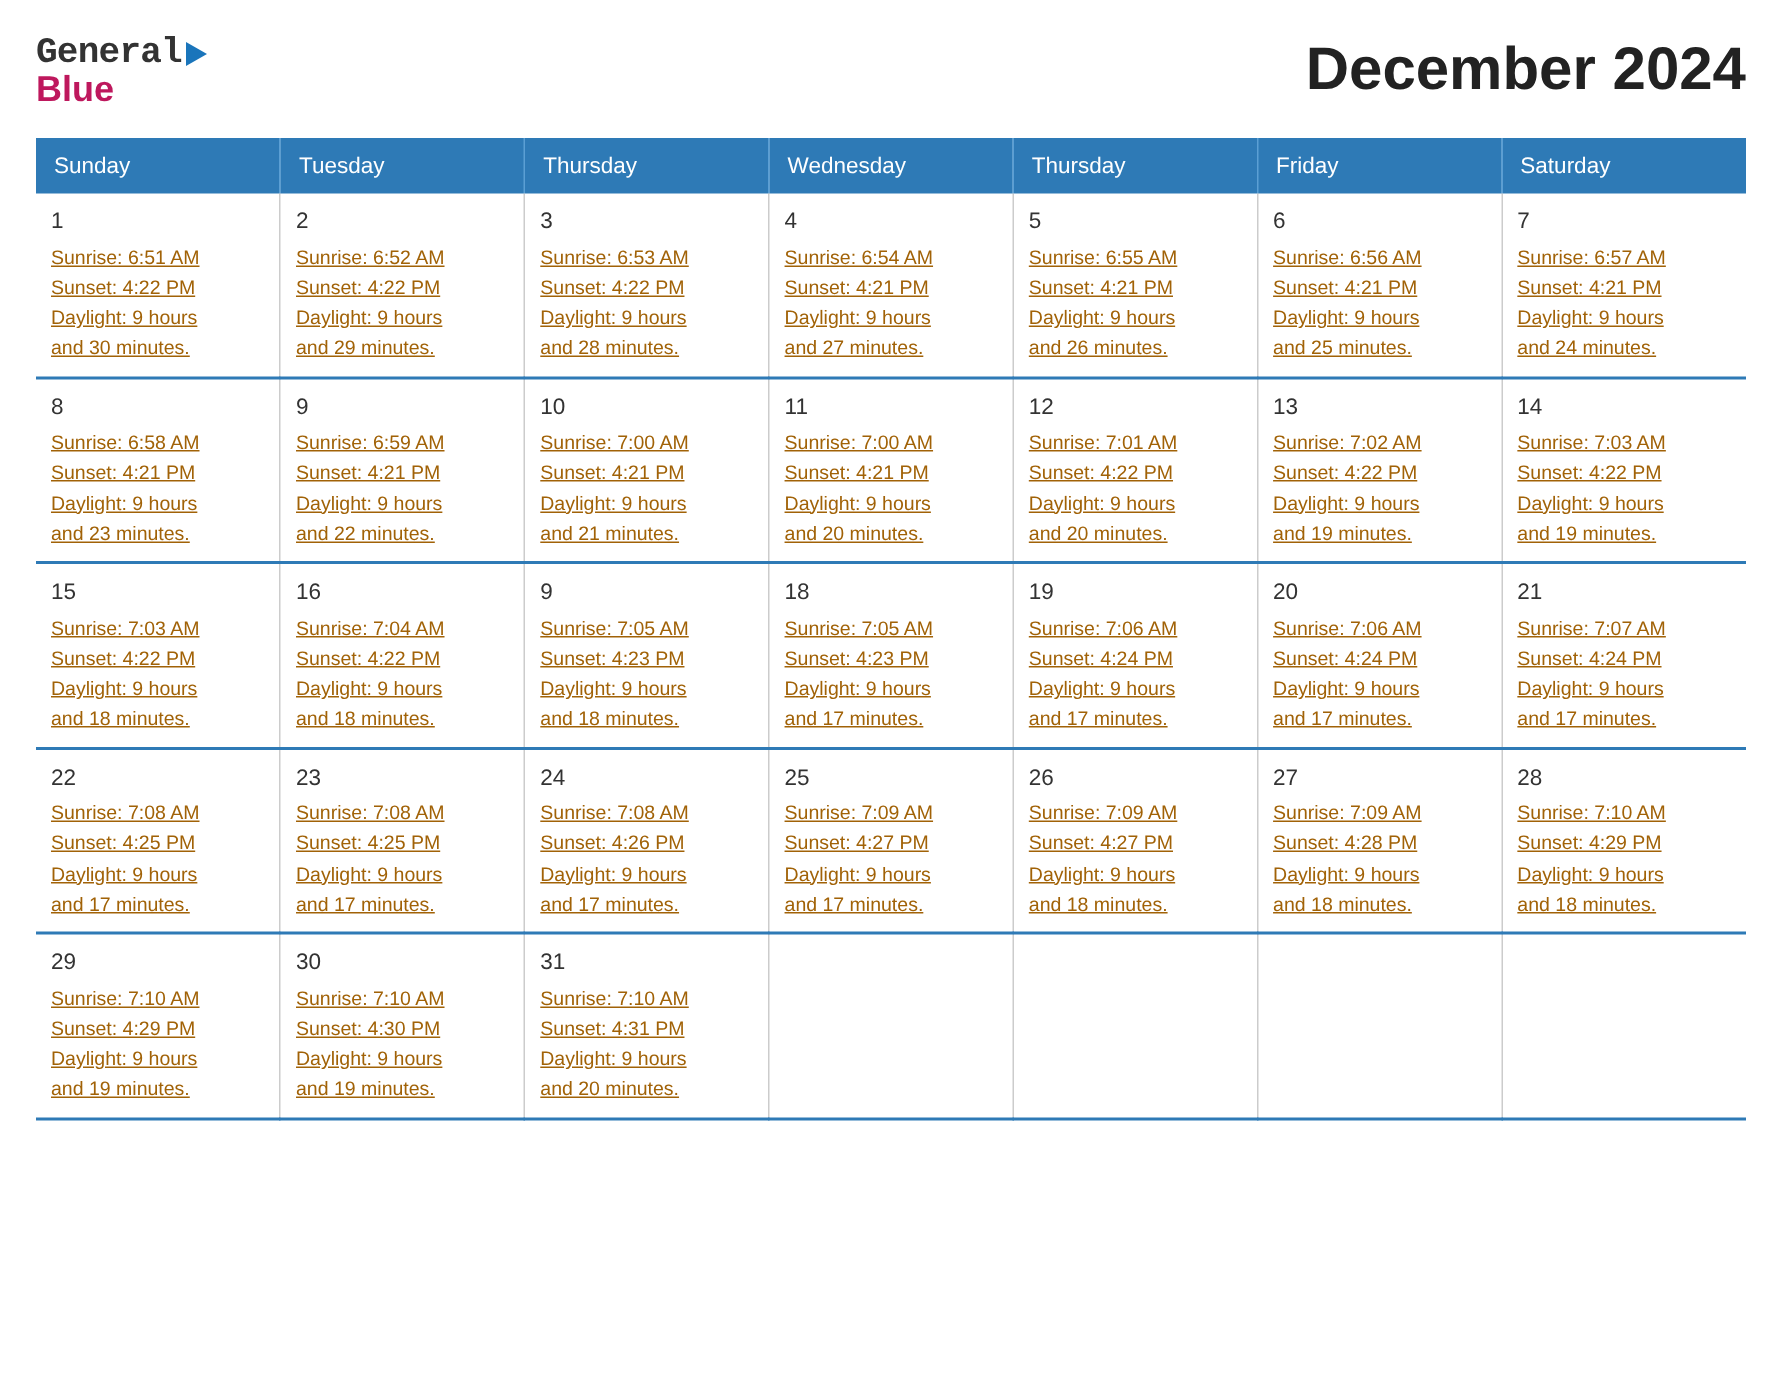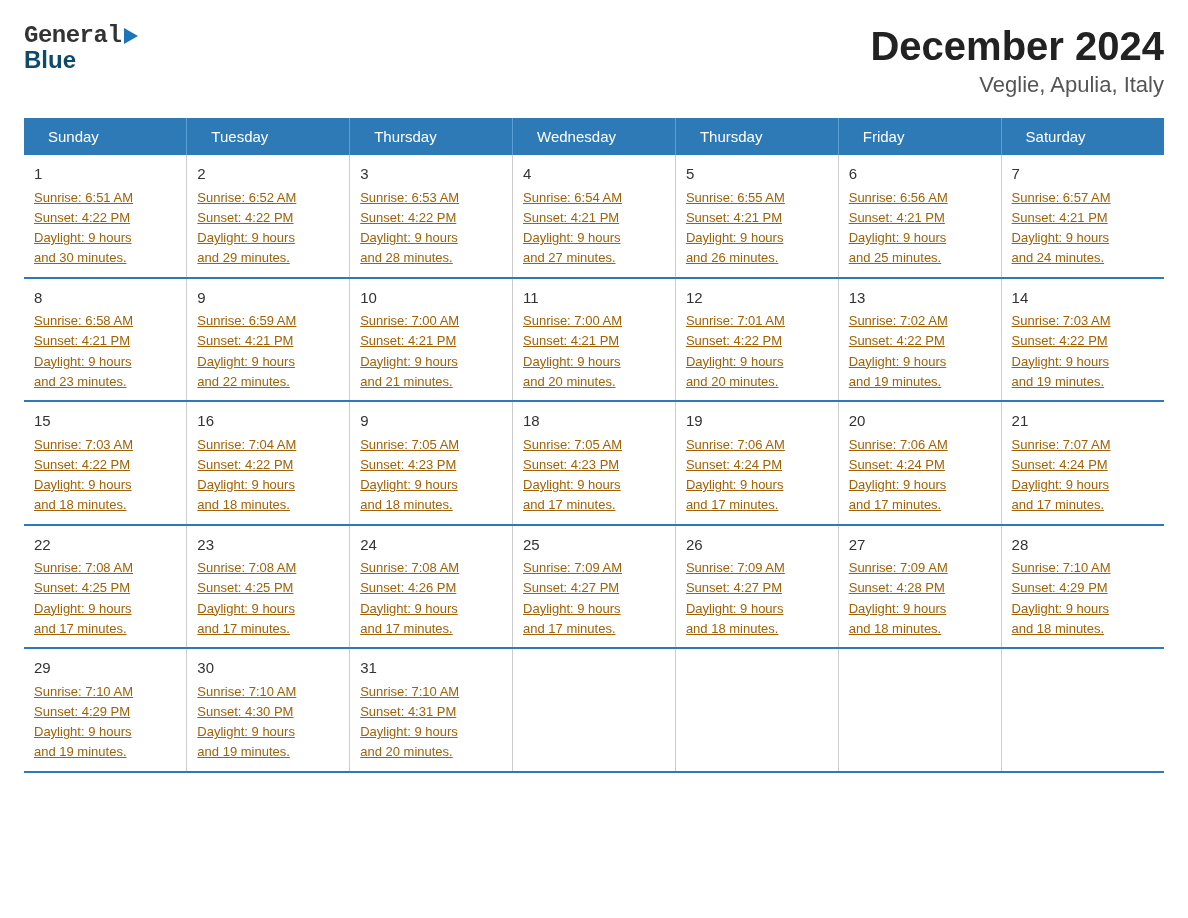--- a/index.html
+++ b/index.html
@@ -34,21 +34,21 @@
     table {
       width: 100%;
       border-collapse: collapse;
       font-size: 13.5px;
     }
     thead tr {
       background-color: #2e7ab6;
       color: #fff;
     }
     thead th {
-      padding: 10px 24px;
+      padding: 10px 12px;
       text-align: left;
       font-weight: normal;
       font-size: 15px;
       border-right: 1px solid #5b9fd4;
     }
     thead th:last-child {
       border-right: none;
     }
     tbody tr {
       border-bottom: 2px solid #2e7ab6;
@@ -104,21 +104,21 @@
     .arrow-right {
       display: inline-block;
       width: 0;
       height: 0;
       border-top: 8px solid transparent;
       border-bottom: 8px solid transparent;
       border-left: 14px solid #1a75bb;
       margin-left: 3px;
     }
     .blue-text {
-      color: #0c4a6e;
+      color: #be185d;
       font-size: 24px;
       font-weight: bold;
     }
   </style>
 </head>
 <body>
 
 <div class="header">
   <div class="logo-container">
     <div class="logo-wordmark">
@@ -126,21 +126,20 @@
         <span class="general-text">General</span>
         <span class="arrow-right"></span>
       </div>
       <div>
         <span class="blue-text">Blue</span>
       </div>
     </div>
   </div>
   <div class="title-section">
     <h1>December 2024</h1>
-    <h2>Veglie, Apulia, Italy</h2>
   </div>
 </div>
 
 <table>
   <thead>
     <tr>
       <th>Sunday</th>
       <th>Tuesday</th>
       <th>Thursday</th>
       <th>Wednesday</th>

